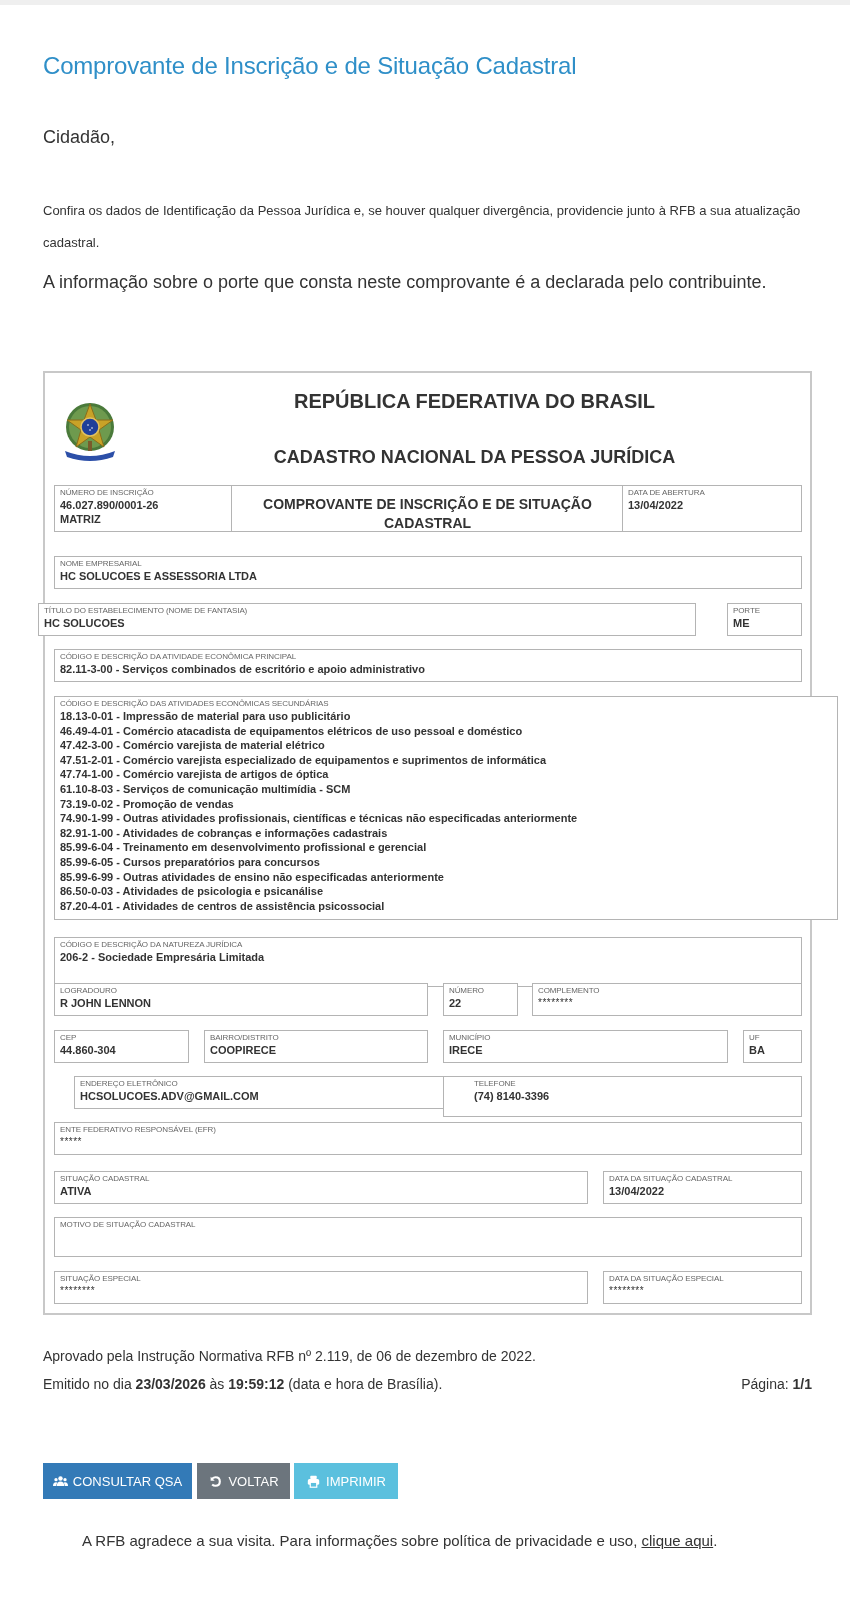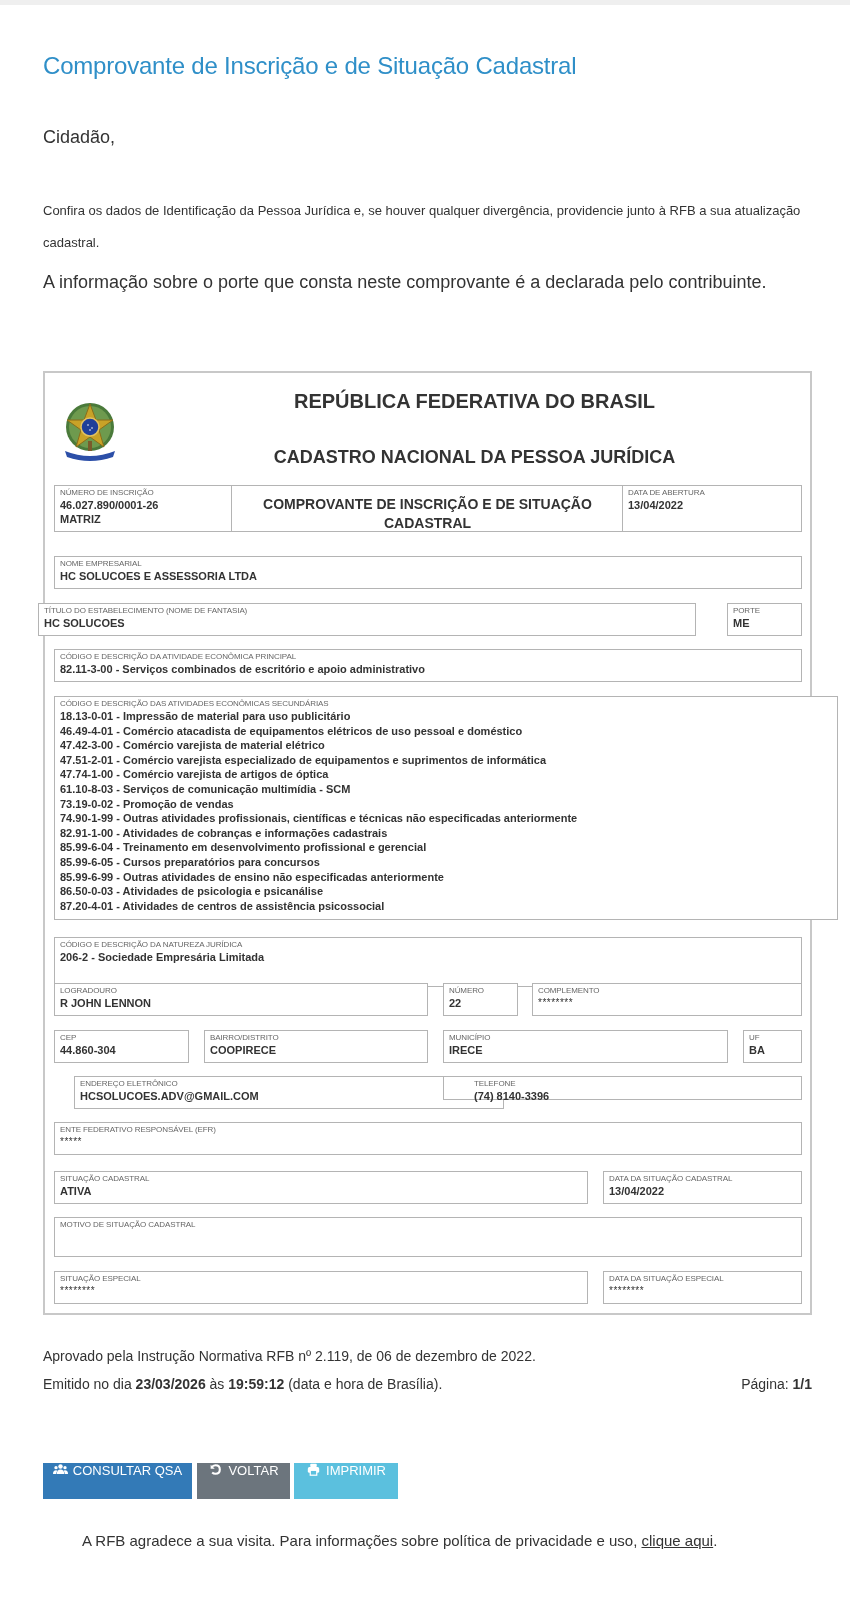--- a/index.html
+++ b/index.html
@@ -24,21 +24,21 @@
   .val.star { font-weight: normal; font-size: 10px; letter-spacing: 0.5px; }
   .center-title { position: absolute; font-size: 14px; font-weight: bold; color: #333; text-align: center; line-height: 19px; }
 
   .sec-list .val { line-height: 14.6px; }
 
   .foot1 { position: absolute; left: 43px; top: 1348px; font-size: 14px; color: #333; }
   .foot2 { position: absolute; left: 43px; top: 1376px; font-size: 14px; color: #333; }
   .foot2 b, .page-num b { font-weight: bold; }
   .page-num { position: absolute; right: 38px; top: 1376px; font-size: 14px; color: #333; }
 
-  .btn { position: absolute; top: 1463px; height: 36px; color: #fff; font-size: 13px; display: flex; align-items: flex-start; justify-content: center; gap: 5px; border: none; font-family: "Liberation Sans", sans-serif; cursor: pointer; text-transform: uppercase; }
+  .btn { position: absolute; top: 1463px; height: 36px; color: #fff; font-size: 13px; display: flex; align-items: center; justify-content: center; gap: 5px; border: none; font-family: "Liberation Sans", sans-serif; cursor: pointer; text-transform: uppercase; }
   .btn-qsa { left: 43px; width: 149px; background: #337ab7; }
   .btn-voltar { left: 197px; width: 93px; background: #6c757d; }
   .btn-imprimir { left: 294px; width: 104px; background: #5bc0de; }
   .btn svg { width: 15px; height: 13px; fill: #fff; }
 
   .bottom { position: absolute; left: 43px; top: 1532px; font-size: 15px; color: #333; margin-left: 39px; }
   .bottom a { color: #333; text-decoration: underline; }
 </style>
 </head>
 <body>
@@ -150,21 +150,21 @@
 </div>
 <div class="box" style="left:743px; top:1030px; width:59px; height:33px;">
   <div class="lbl">UF</div>
   <div class="val">BA</div>
 </div>
 
 <div class="box" style="left:54px; top:1076px; width:430px; height:33px;margin-left:20px;">
   <div class="lbl">ENDEREÇO ELETRÔNICO</div>
   <div class="val">HCSOLUCOES.ADV@GMAIL.COM</div>
 </div>
-<div class="box" style="left:443px; top:1076px; width:359px; height:24px;padding-left:30px;">
+<div class="box" style="left:443px; top:1076px; width:359px; height:41px;padding-left:30px;">
   <div class="lbl">TELEFONE</div>
   <div class="val">(74) 8140-3396</div>
 </div>
 
 <div class="box" style="left:54px; top:1122px; width:748px; height:33px;">
   <div class="lbl">ENTE FEDERATIVO RESPONSÁVEL (EFR)</div>
   <div class="val star">*****</div>
 </div>
 
 <div class="box" style="left:54px; top:1171px; width:534px; height:33px;">

